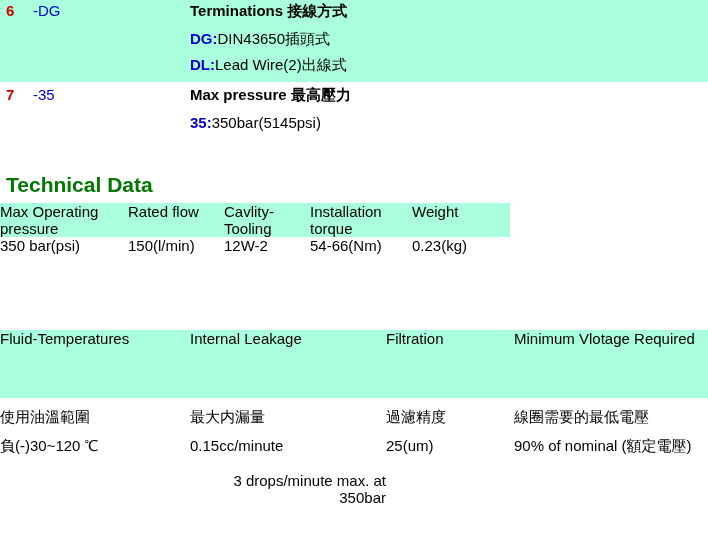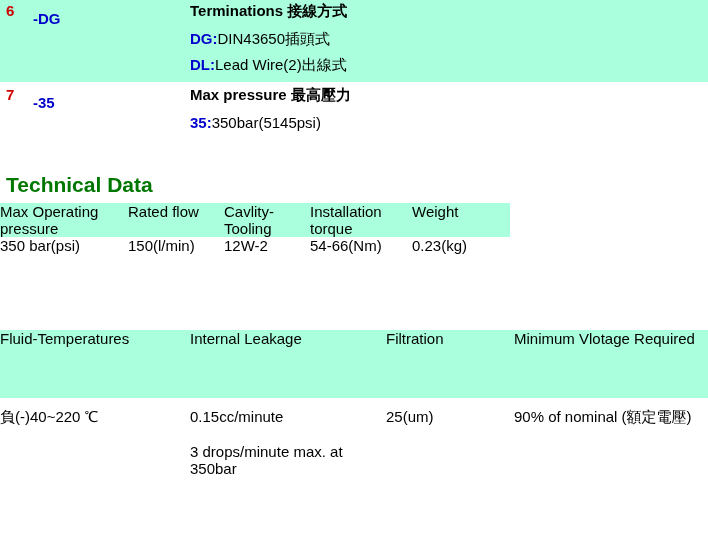--- a/index.html
+++ b/index.html
@@ -36,23 +36,23 @@
     position: absolute;
     left: 6px;
     top: 0;
     color: #cc0000;
     font-weight: bold;
     font-size: 15px;
   }
   .opt-row .code {
     position: absolute;
     left: 33px;
-    top: 8px;
+    top: 0;
     color: #0000cc;
-    font-weight: bold;
+    font-weight: normal;
     font-size: 15px;
   }
   .opt-row .desc {
     position: absolute;
     left: 190px;
     top: 0;
     font-weight: bold;
     font-size: 15px;
     color: #000000;
     white-space: nowrap;
@@ -187,37 +187,51 @@
       </td>
       <td class="hdr-cell cellpad" style="width:128px; white-space:normal;">
         <span>Filtration</span>
       </td>
       <td class="hdr-cell cellpad" style="width:194px; white-space:normal;">
         <span>Minimum Vlotage Required</span>
       </td>
     </tr>
     <tr>
       <td class="cellpad" style="padding-top:10px;">
-        <span>負(-)40~220 ℃</span>
+        <span>使用油溫範圍</span>
+      </td>
+      <td class="cellpad" style="padding-top:10px;">
+        <span>最大内漏量</span>
+      </td>
+      <td class="cellpad" style="padding-top:10px;">
+        <span>過濾精度</span>
+      </td>
+      <td class="cellpad" style="padding-top:10px;">
+        <span>線圈需要的最低電壓</span>
+      </td>
+    </tr>
+    <tr>
+      <td class="cellpad" style="padding-top:10px;">
+        <span>負(-)30~120 ℃</span>
       </td>
       <td class="cellpad" style="padding-top:10px;margin-left:16px;">
         <span>0.15cc/minute</span>
       </td>
       <td class="cellpad" style="padding-top:10px;">
         <span>25(um)</span>
       </td>
       <td class="cellpad" style="padding-top:10px; white-space:normal; width:194px;">
         <span>90% of nominal (額定電壓)</span>
       </td>
     </tr>
     <tr>
       <td class="cellpad" style="padding-top:16px;">
         <span></span>
       </td>
-      <td class="cellpad" style="padding-top:16px; white-space:normal; width:196px;">
+      <td class="cellpad" style="padding-top:16px; white-space:normal; width:196px;text-align:right;">
         <span>3 drops/minute max. at 350bar</span>
       </td>
       <td class="cellpad" style="padding-top:16px;">
         <span></span>
       </td>
       <td class="cellpad" style="padding-top:16px;">
         <span></span>
       </td>
     </tr>
   </tbody>

